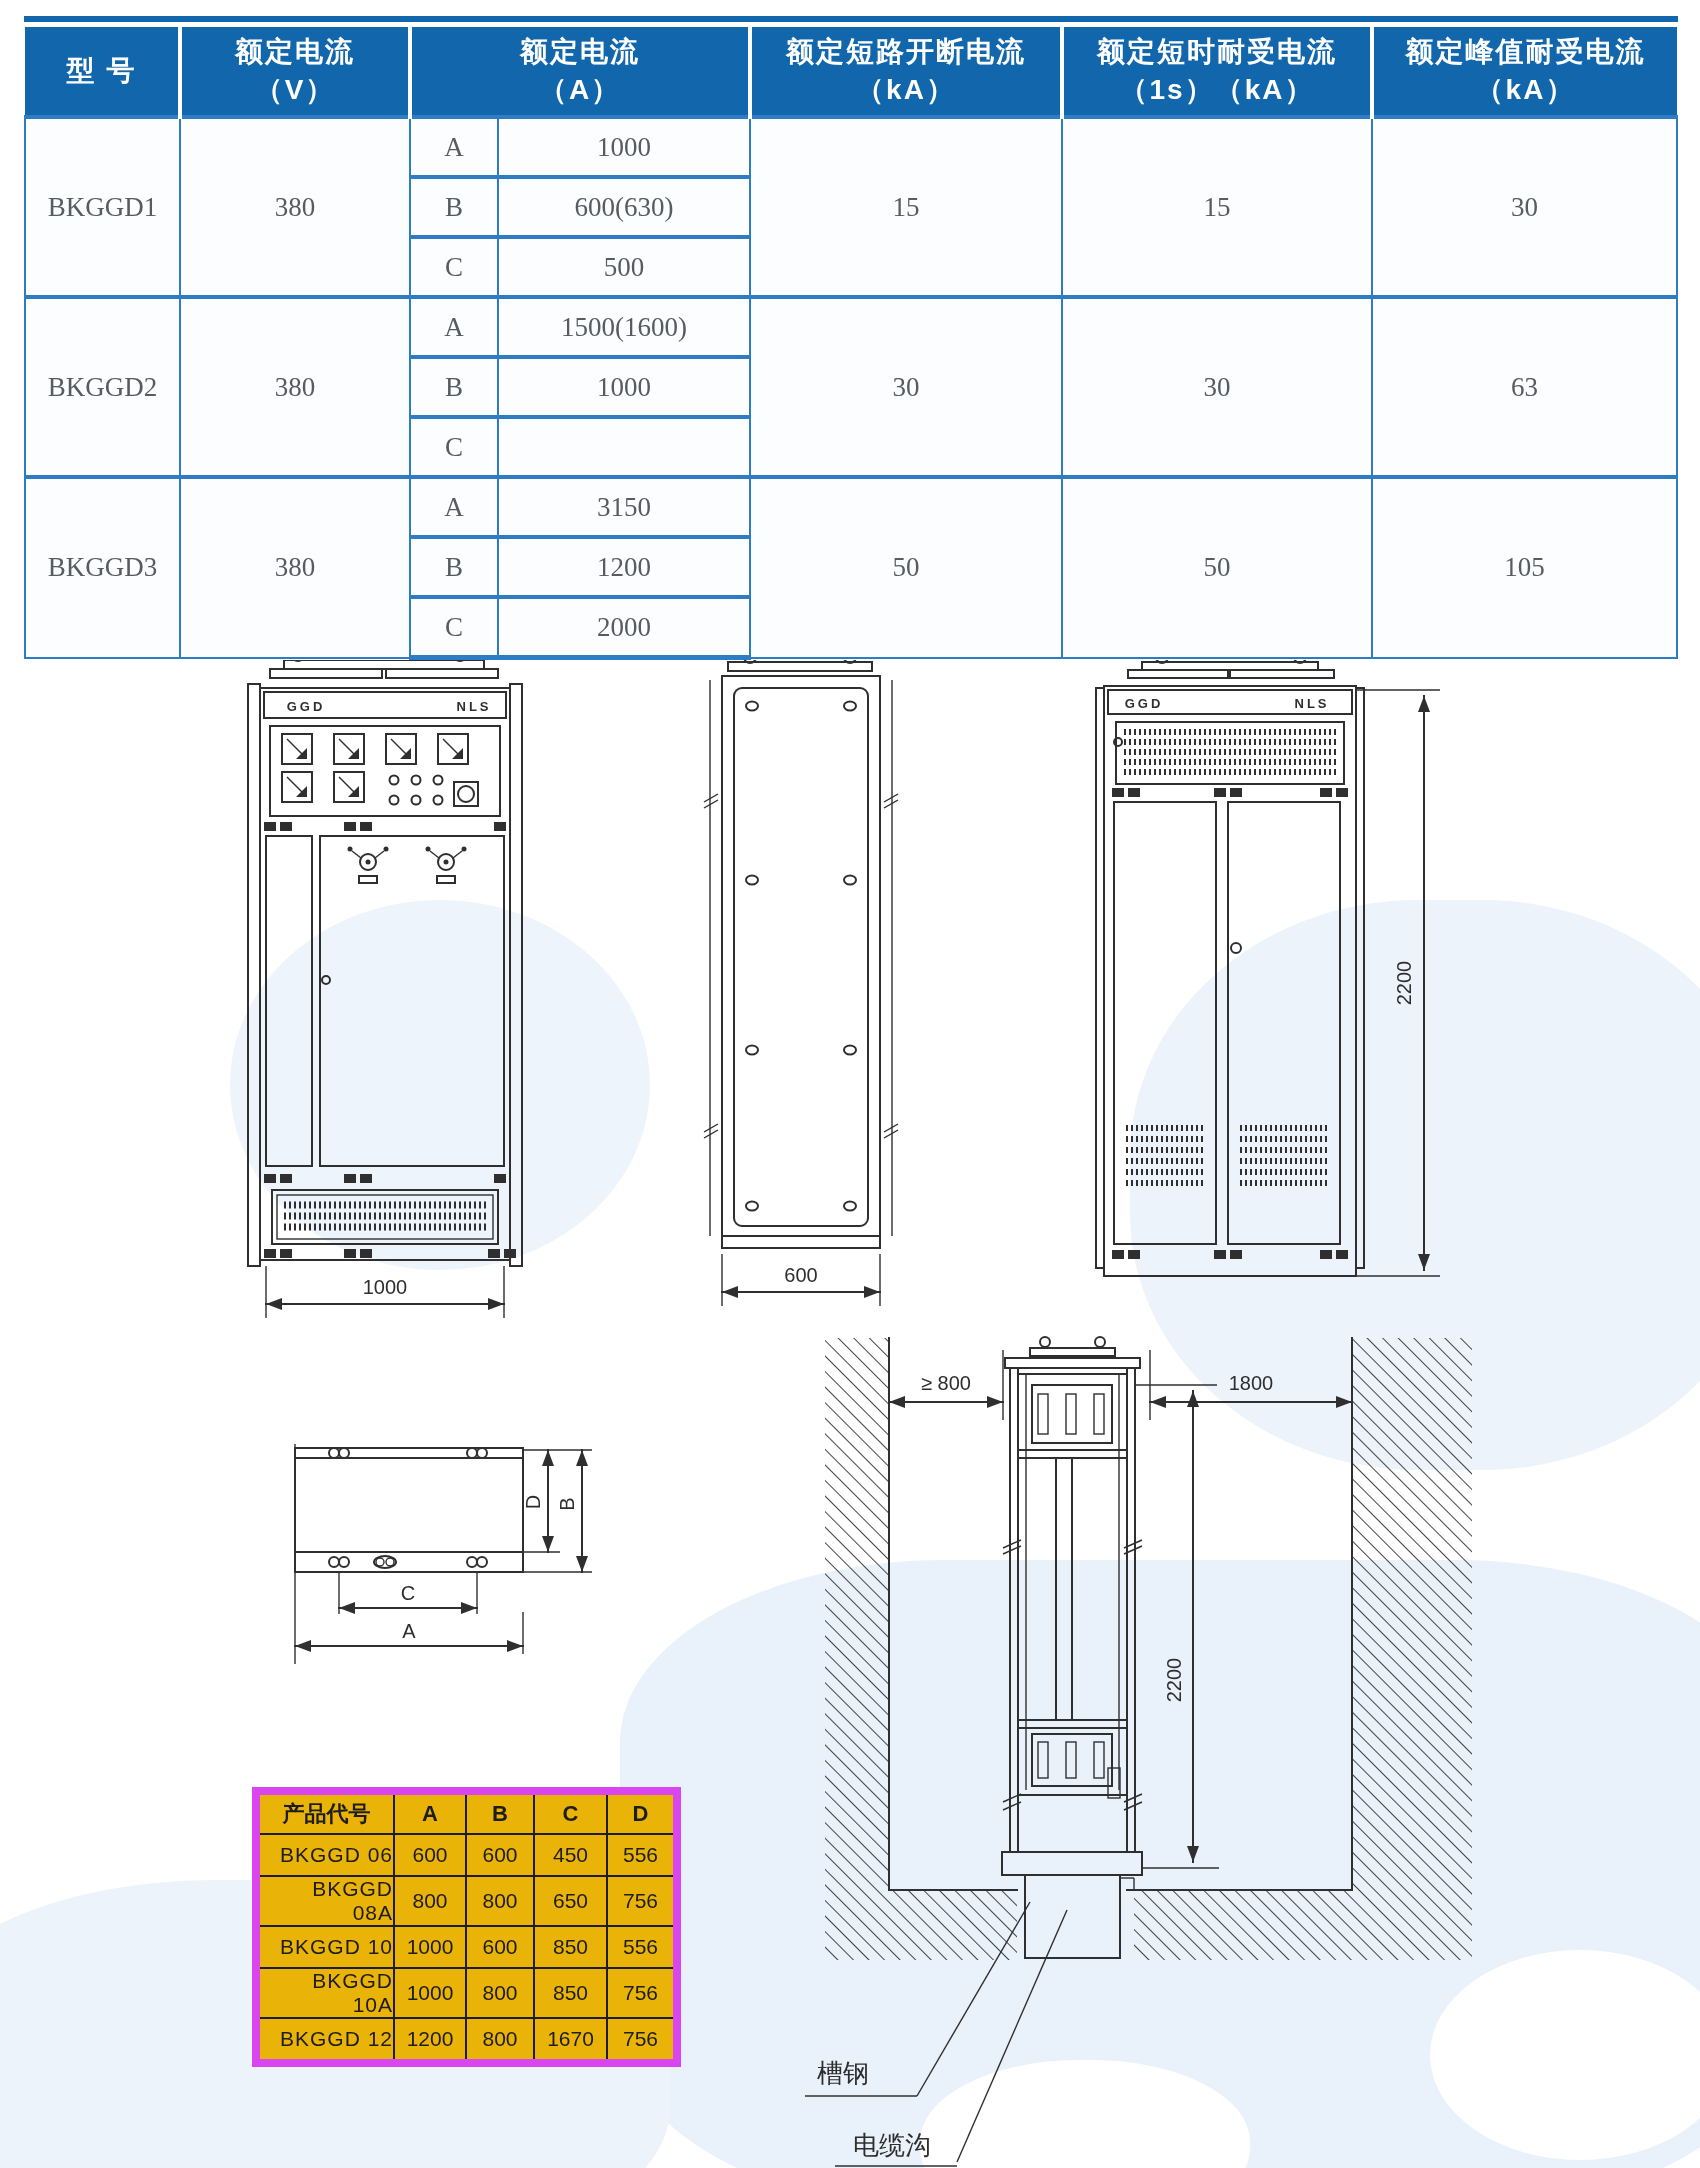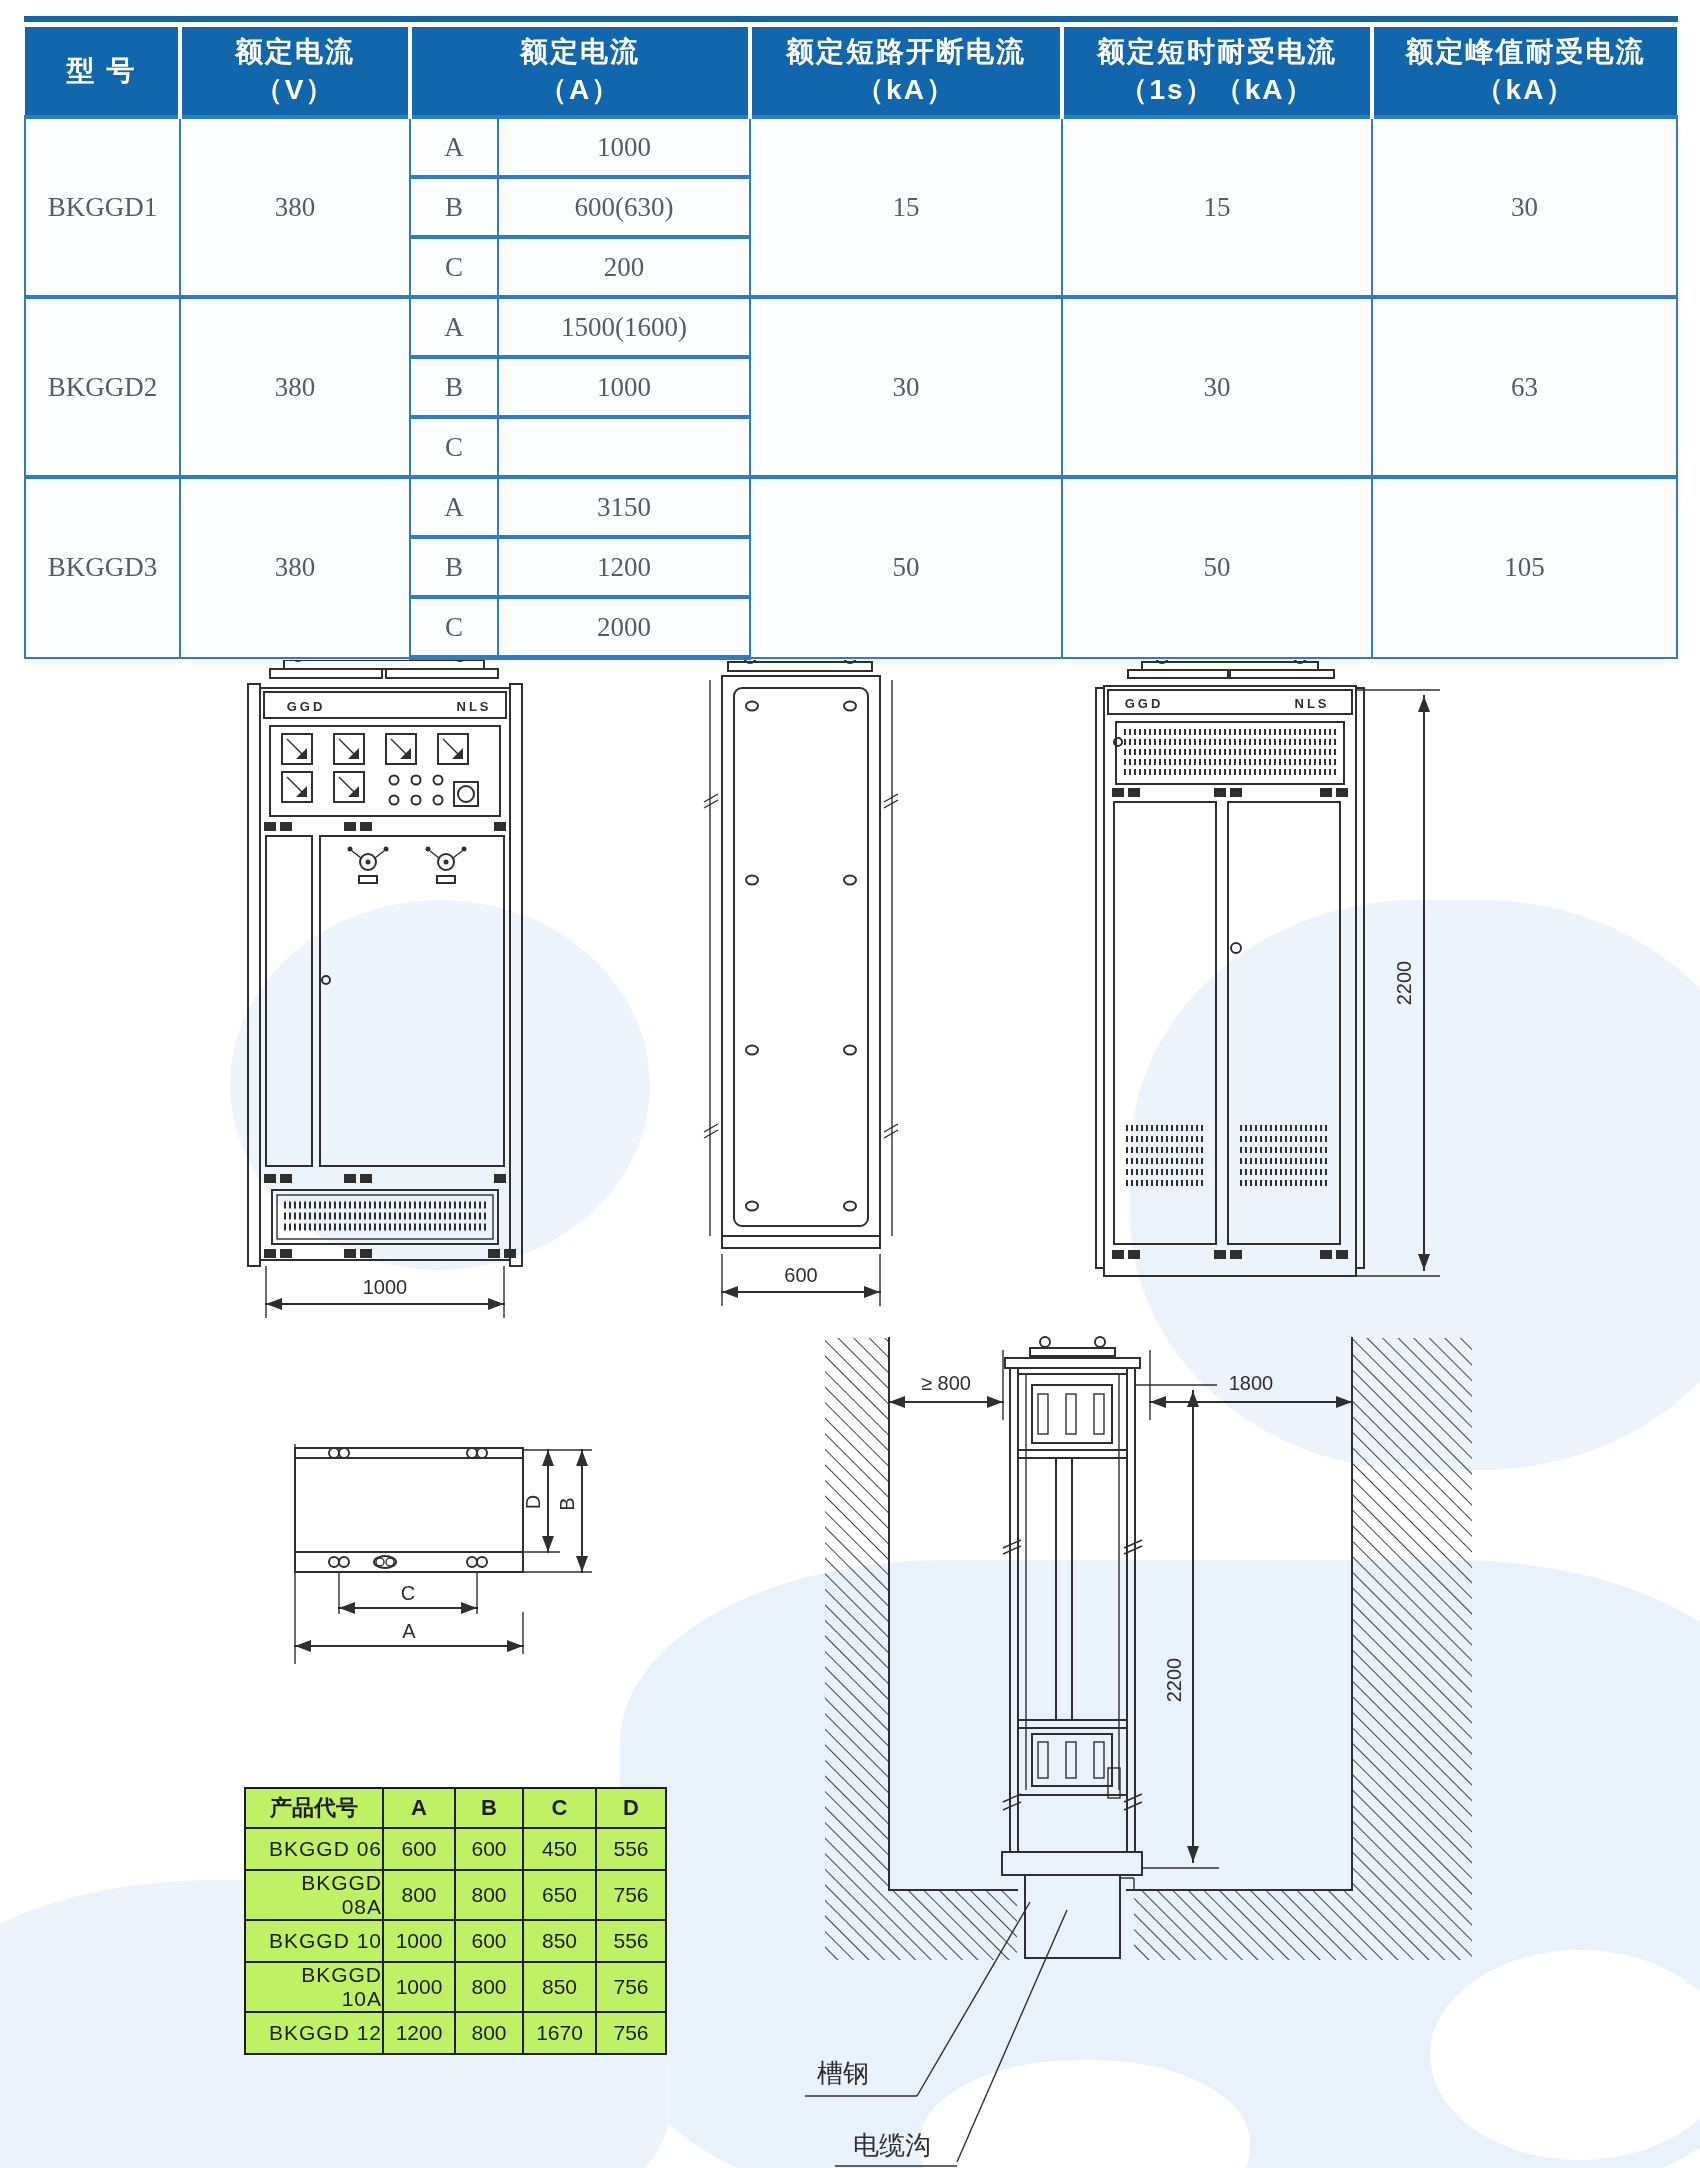--- a/index.html
+++ b/index.html
@@ -11,22 +11,22 @@
   table.spec{position:absolute;left:24px;top:27px;border-collapse:collapse;table-layout:fixed;z-index:2;background:#fbfdff;}
   table.spec th{background:#1166ac;color:#ffffff;font-weight:bold;font-size:28px;height:88px;
         border-left:4px solid #ffffff;letter-spacing:2px;line-height:1.35;padding:0;}
   table.spec th:first-child{border-left:none;}
   table.spec td{border:2px solid #2e7cc3;text-align:center;font-family:"Liberation Serif",serif;
         font-size:27px;color:#585b60;height:56px;padding:0;background:#fbfdff;}
   table.spec tr.g-top td{border-top:4px solid #2e7cc3;}
   table.spec tr.v-sep td{border-top:4px solid #2e7cc3;}
   table.spec tbody tr.last td{border-bottom:5px solid #2e7cc3;}
   
-  table.dims{position:absolute;left:244px;top:1787px;border-collapse:collapse;z-index:2;background:#bef264;
-        border:2px solid #d946ef;}
+  table.dims{position:absolute;left:252px;top:1787px;border-collapse:collapse;z-index:2;background:#eab308;
+        border:8px solid #d946ef;}
   table.dims th,table.dims td{border:2px solid #1d1d1d;color:#1d1d1d;padding:0;}
   table.dims th{font-size:22px;font-weight:bold;height:38px;}
   table.dims td{font-size:21px;height:40px;text-align:center;}
   table.dims td.mdl{text-align:right;padding-left:11px;letter-spacing:1px;}
   
   svg.draw{position:absolute;z-index:1;overflow:visible;}
   .ln{stroke:#2f2f2f;stroke-width:2;fill:none;stroke-linecap:square;}
   .lnt{stroke:#2f2f2f;stroke-width:1.4;fill:none;}
   .fl{fill:#2f2f2f;stroke:none;}
   .vent{stroke:#2f2f2f;stroke-width:7;stroke-dasharray:2 3;fill:none;}
@@ -106,21 +106,21 @@
         <td rowspan="3">15</td>
         <td rowspan="3">15</td>
         <td rowspan="3">30</td>
       </tr>
       <tr class="v-sep">
         <td>B</td>
         <td>600(630)</td>
       </tr>
       <tr class="v-sep">
         <td>C</td>
-        <td>200</td>
+        <td>500</td>
       </tr>
 
       <tr class="g-top">
         <td rowspan="3">BKGGD2</td>
         <td rowspan="3">380</td>
         <td>A</td>
         <td>1500(1600)</td>
         <td rowspan="3">30</td>
         <td rowspan="3">30</td>
         <td rowspan="3">63</td>

